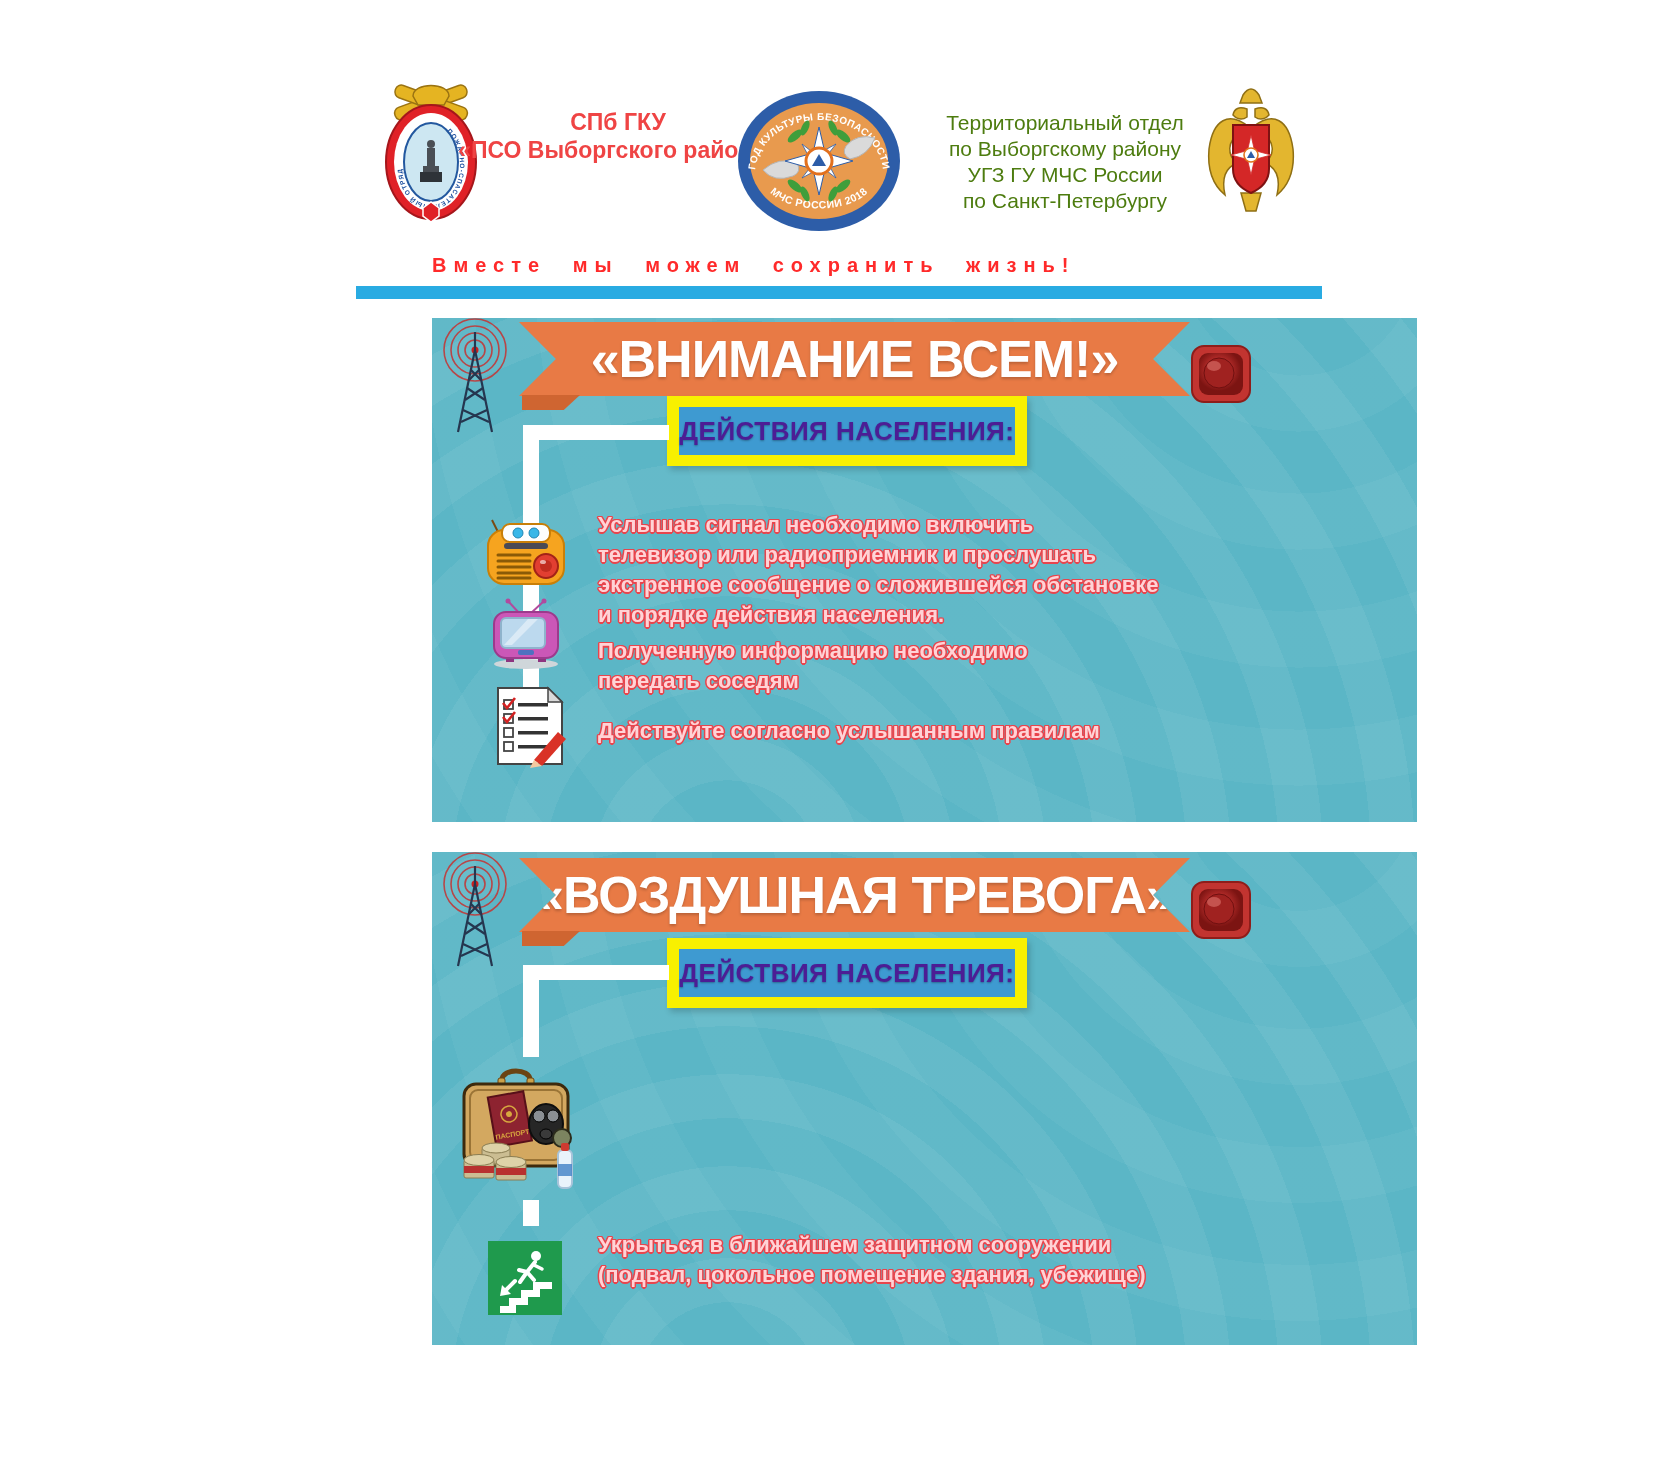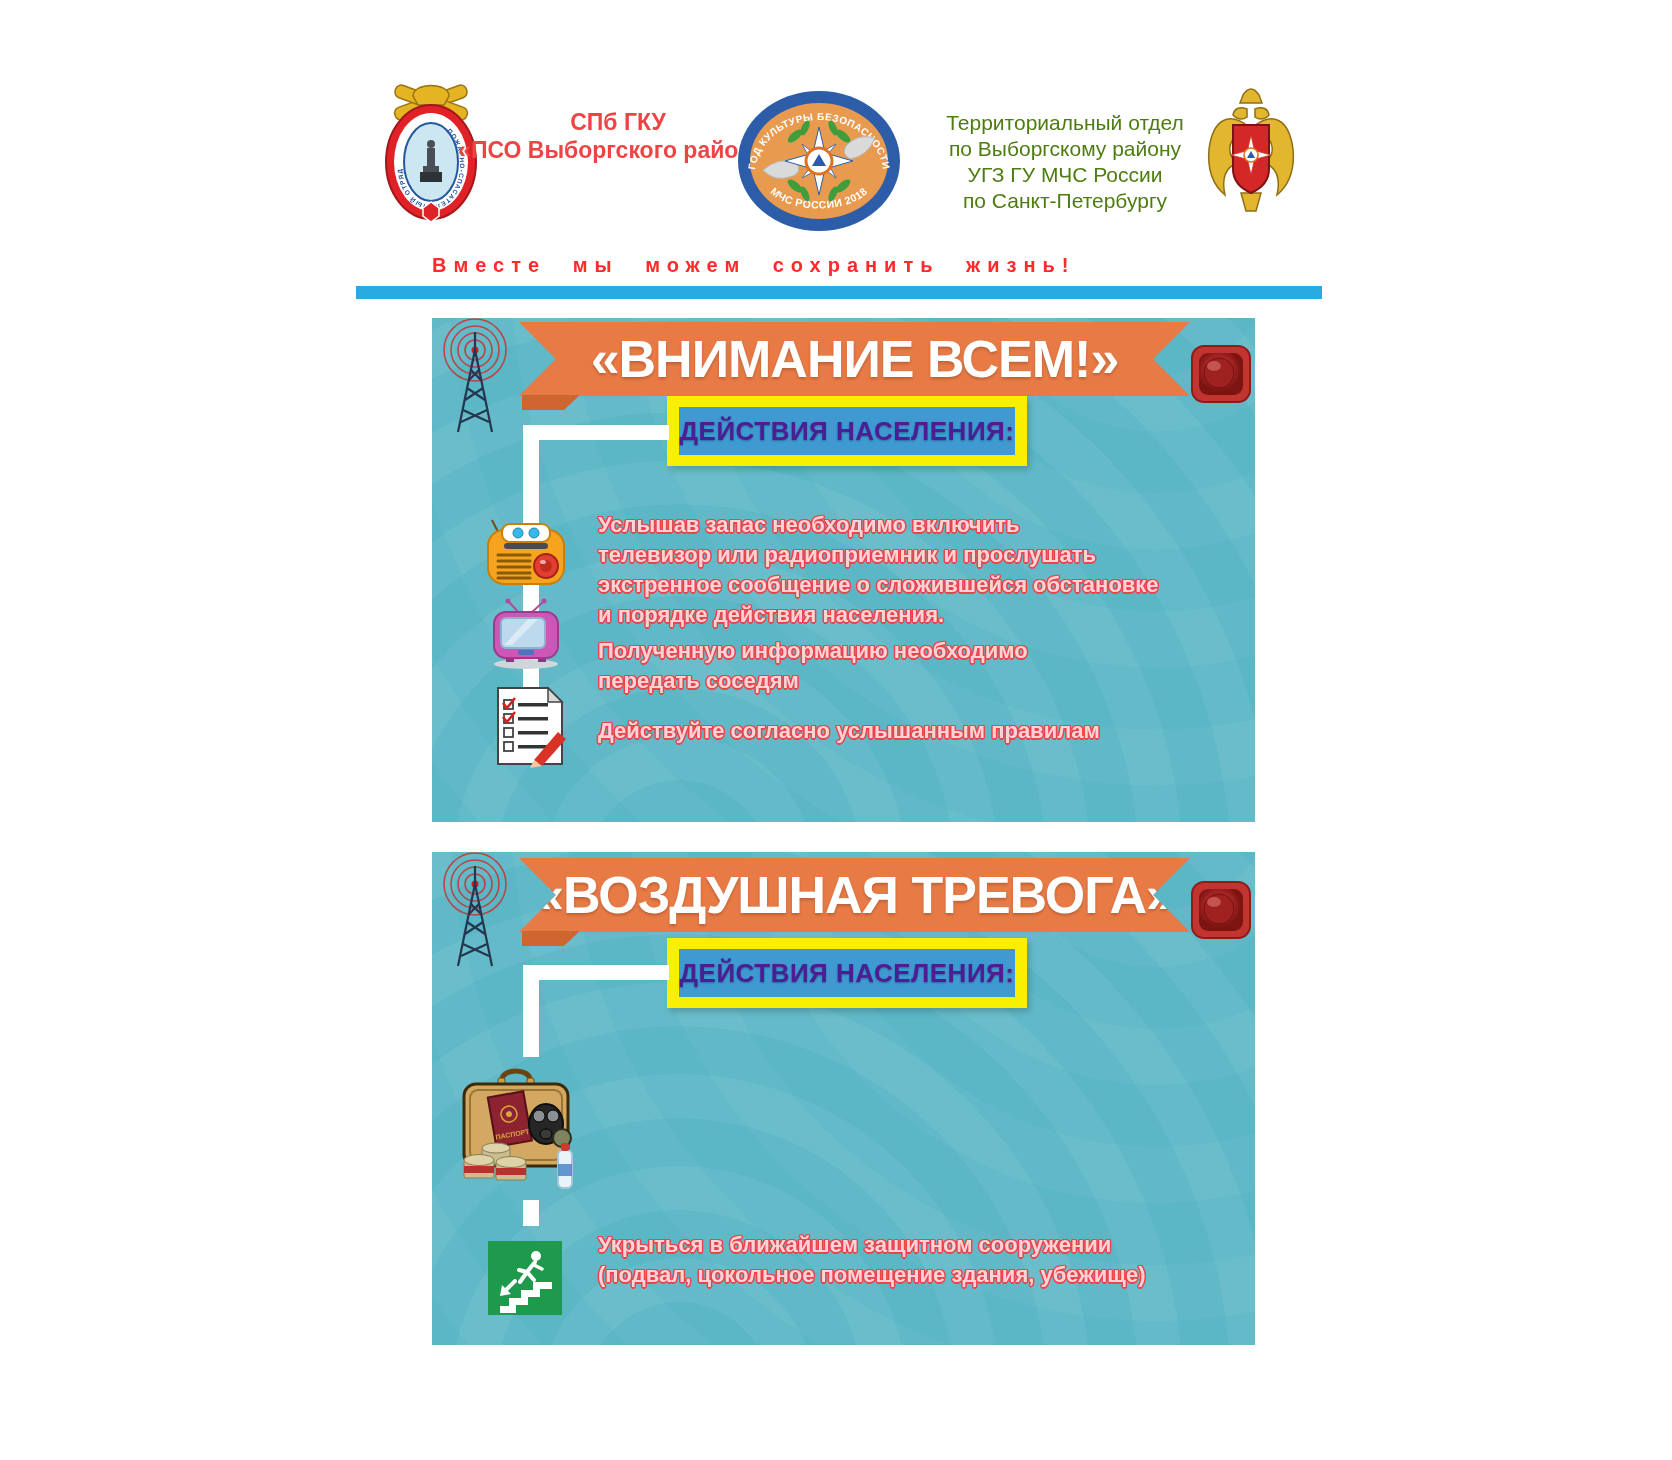--- a/index.html
+++ b/index.html
@@ -12,21 +12,21 @@
             color:#ef4444;font-weight:bold;font-size:23px;line-height:28px;}
   .logo-center{position:absolute;left:737px;top:90px;width:164px;height:142px;}
   .org-right{position:absolute;left:925px;top:110px;width:280px;text-align:center;
              color:#4d7c0f;font-weight:normal;font-size:21px;line-height:26px;}
   .emblem-right{position:absolute;left:1203px;top:82px;width:96px;height:136px;}
   .slogan{position:absolute;left:432px;top:254px;width:823px;
           color:#ff2a2a;font-weight:bold;font-size:20px;letter-spacing:7px;word-spacing:14px;}
   .divider{position:absolute;left:356px;top:286px;width:966px;height:13px;background:#29abe2;}
 
   
-  .card{position:absolute;left:432px;width:823px;background-color:#5bb6c6;
+  .card{position:absolute;left:432px;width:985px;background-color:#5bb6c6;
         background-image:
           repeating-radial-gradient(circle at 30% 110%, rgba(255,255,255,0.06) 0 44px, rgba(255,255,255,0) 44px 92px),
           repeating-radial-gradient(circle at 88% -12%, rgba(255,255,255,0.04) 0 56px, rgba(255,255,255,0) 56px 118px);}
   #card-1{top:318px;height:504px;}
   #card-2{top:852px;height:493px;}
 
   .tower{position:absolute;left:2px;top:0;width:92px;height:116px;}
 
   .ribbon{position:absolute;left:87px;width:671px;height:74px;background:#e87a45;
           clip-path:polygon(0 0,100% 0,94.5% 50%,100% 100%,0 100%,5.5% 50%);
@@ -261,21 +261,21 @@
         <rect x="28" y="19" width="30" height="3.5"></rect>
           <rect x="28" y="33" width="30" height="3.5"></rect>
         <rect x="28" y="47" width="30" height="3.5"></rect>
           <rect x="28" y="61" width="30" height="3.5"></rect>
       </g>
       <polygon points="44,76 68,48 76,55 52,82" fill="#d93226"></polygon>
       <polygon points="44,76 52,82 40,84" fill="#f3c9a0"></polygon>
     </svg>
 
     <div class="item-text it-1">
-      <div class="line">Услышав запас необходимо включить</div>
+      <div class="line">Услышав сигнал необходимо включить</div>
       <div class="line">телевизор или радиоприемник и прослушать</div>
       <div class="line">экстренное сообщение о сложившейся обстановке</div>
       <div class="line">и порядке действия населения.</div>
     </div>
     <div class="item-text it-2">
       <div class="line">Полученную информацию необходимо</div>
       <div class="line">передать соседям</div>
     </div>
     <div class="item-text it-3">
       <div class="line">Действуйте согласно услышанным правилам</div>

